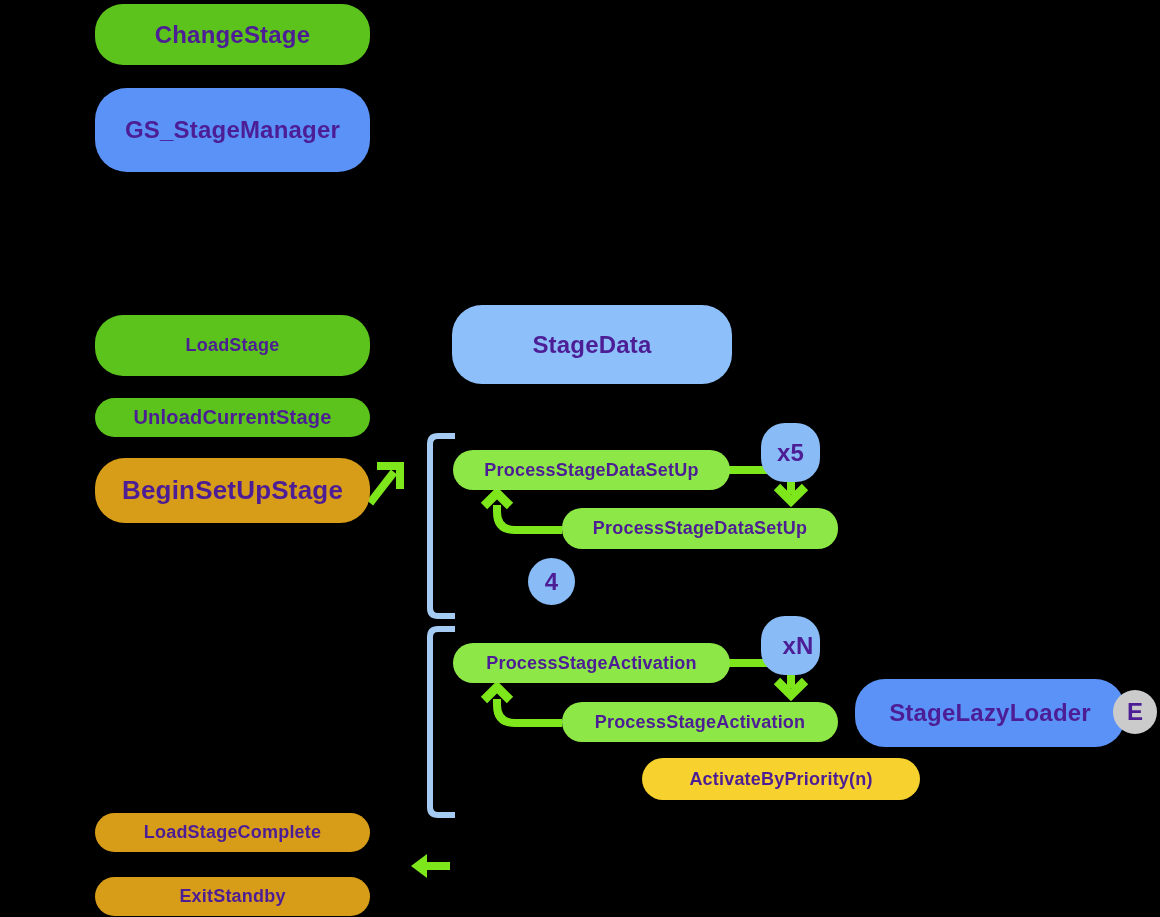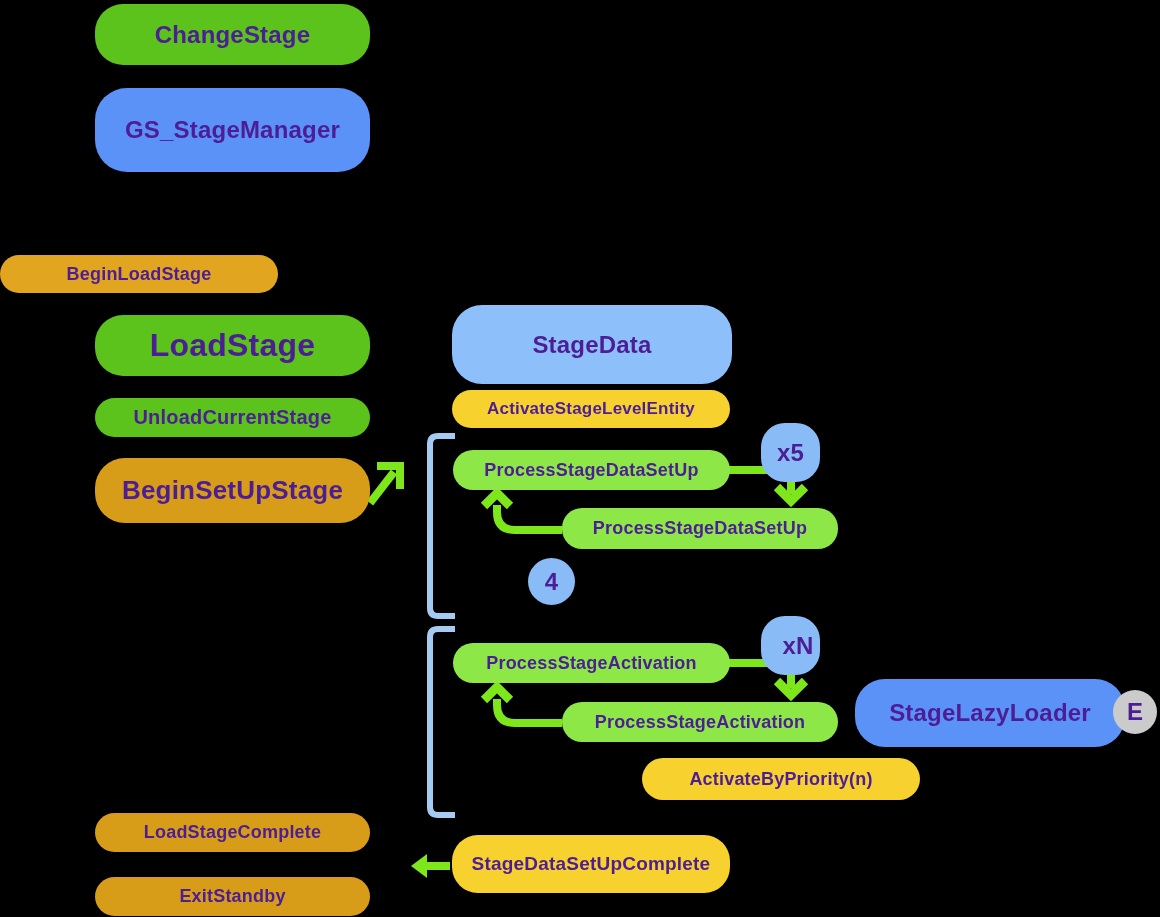--- a/index.html
+++ b/index.html
@@ -68,31 +68,29 @@
       <line class="arrow" x1="450" y1="866" x2="426" y2="866"></line>
       <polygon class="arrow-fill" points="427,854 427,878 411,866"></polygon>
     </g>
   </svg>
 
   <div class="node green" style="left:95px;top:4px;width:275px;height:61px;border-radius:28px;font-size:24px;">ChangeStage</div>
 
   <div class="node blue" style="left:95px;top:88px;width:275px;height:84px;border-radius:32px;font-size:24px;">GS_StageManager</div>
 
 
-  <div class="node gold" style="left:0;top:255px;width:278px;height:38px;border-radius:19px;font-size:18px;">BeginLoadStage</div>
 
-  <div class="node green" style="left:95px;top:315px;width:275px;height:61px;border-radius:28px;font-size:32px;">LoadStage</div>
+  <div class="node green" style="left:95px;top:315px;width:275px;height:61px;border-radius:28px;font-size:18px;">LoadStage</div>
 
   <div class="node green" style="left:95px;top:398px;width:275px;height:39px;border-radius:20px;font-size:20px;">UnloadCurrentStage</div>
 
   <div class="node dgold" style="left:95px;top:458px;width:275px;height:65px;border-radius:30px;font-size:26px;">BeginSetUpStage</div>
 
   <div class="node lblue" style="left:452px;top:305px;width:280px;height:79px;border-radius:30px;font-size:24px;">StageData</div>
 
-  <div class="node yellow" style="left:452px;top:390px;width:278px;height:38px;border-radius:19px;font-size:17px;">ActivateStageLevelEntity</div>
 
   <div class="node lgreen" style="left:453px;top:450px;width:277px;height:40px;border-radius:20px;font-size:18px;">ProcessStageDataSetUp</div>
 
   <div class="node cblue" style="left:761px;top:423px;width:59px;height:59px;border-radius:24px;font-size:24px;">x5</div>
 
   <div class="node lgreen" style="left:562px;top:508px;width:276px;height:41px;border-radius:20px;font-size:18px;">ProcessStageDataSetUp</div>
 
 
   <div class="node cblue" style="left:528px;top:558px;width:47px;height:47px;border-radius:50%;font-size:24px;">4</div>
 
@@ -103,17 +101,16 @@
   <div class="node lgreen" style="left:562px;top:702px;width:276px;height:40px;border-radius:20px;font-size:18px;">ProcessStageActivation</div>
 
   <div class="node blue" style="left:855px;top:679px;width:270px;height:68px;border-radius:30px;font-size:24px;">StageLazyLoader</div>
 
   <div class="node gray" style="left:1113px;top:690px;width:44px;height:44px;border-radius:50%;font-size:24px;">E</div>
 
   <div class="node yellow" style="left:642px;top:758px;width:278px;height:42px;border-radius:21px;font-size:18px;">ActivateByPriority(n)</div>
 
   <div class="node dgold" style="left:95px;top:813px;width:275px;height:39px;border-radius:20px;font-size:18px;">LoadStageComplete</div>
 
-  <div class="node yellow" style="left:452px;top:835px;width:278px;height:58px;border-radius:26px;font-size:19px;">StageDataSetUpComplete</div>
 
   <div class="node dgold" style="left:95px;top:877px;width:275px;height:39px;border-radius:20px;font-size:18px;">ExitStandby</div>
 
 </div>
 
 </body></html>

